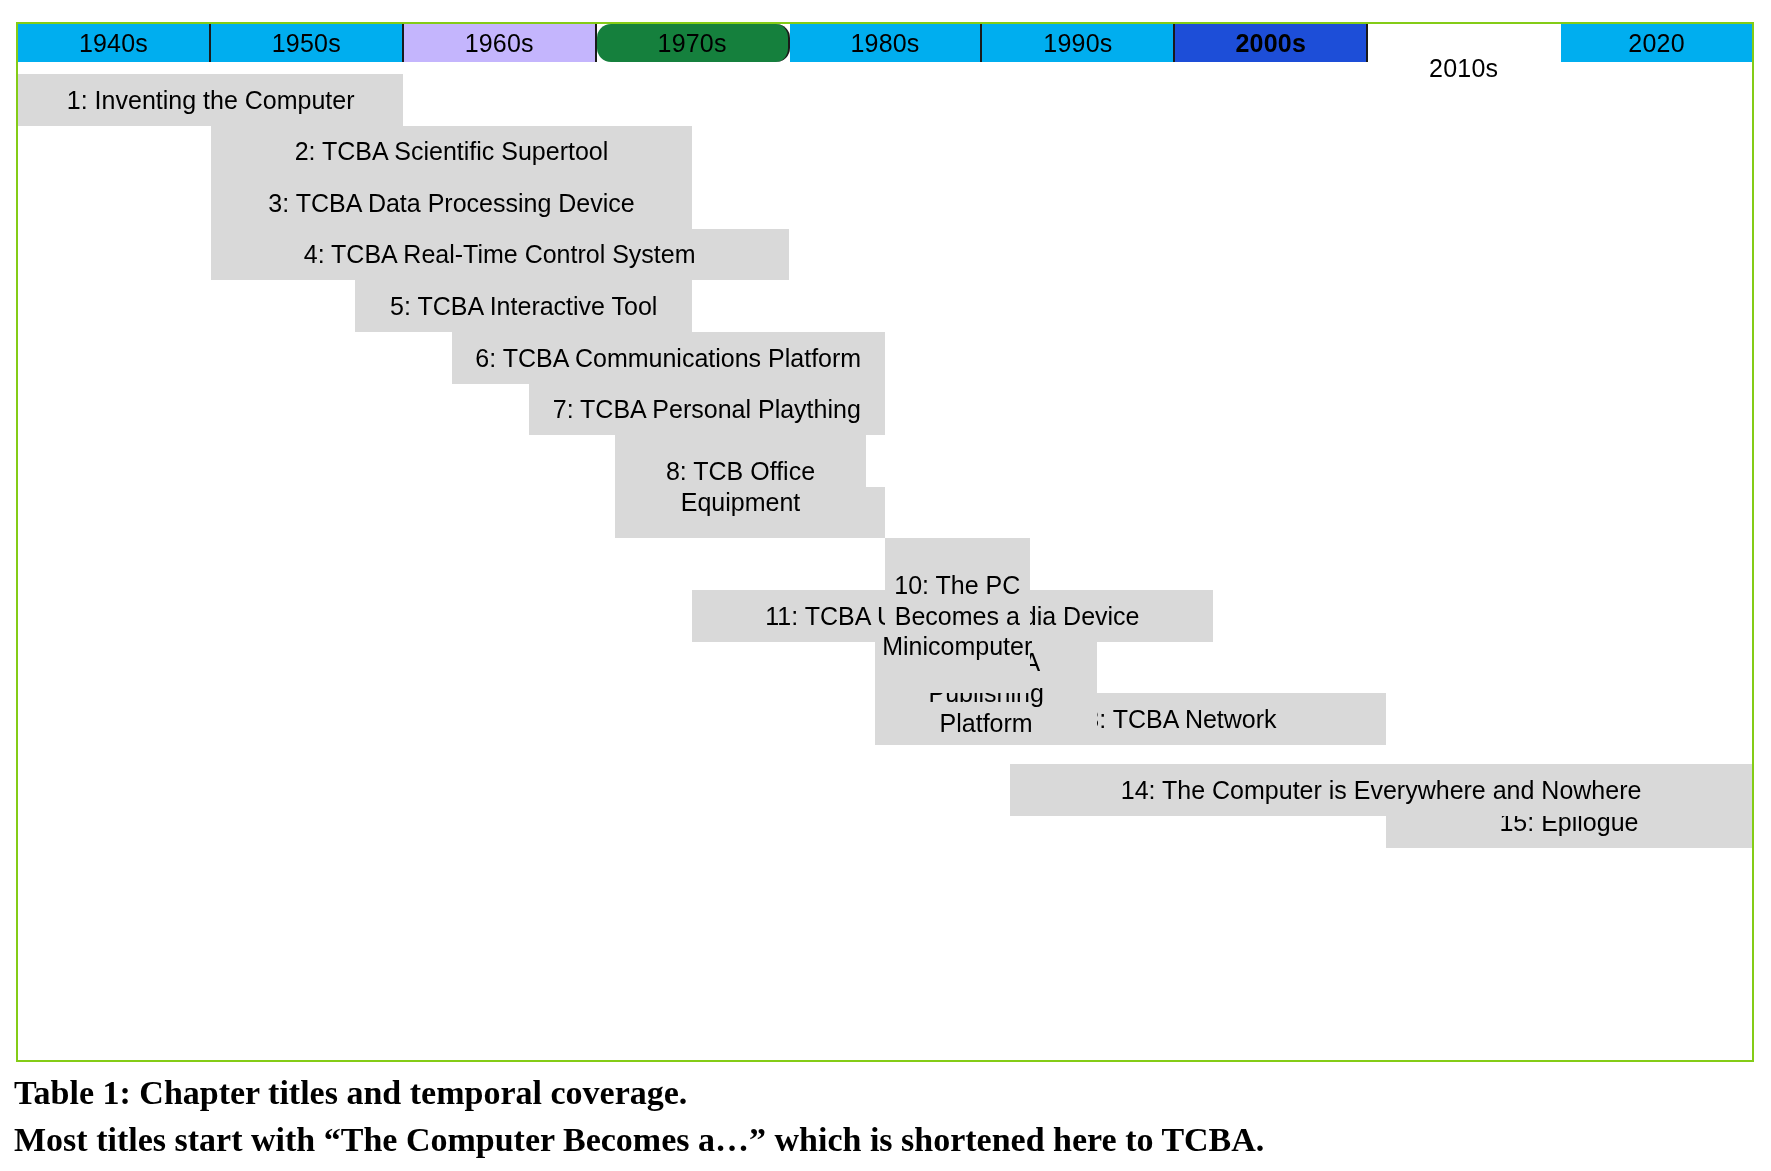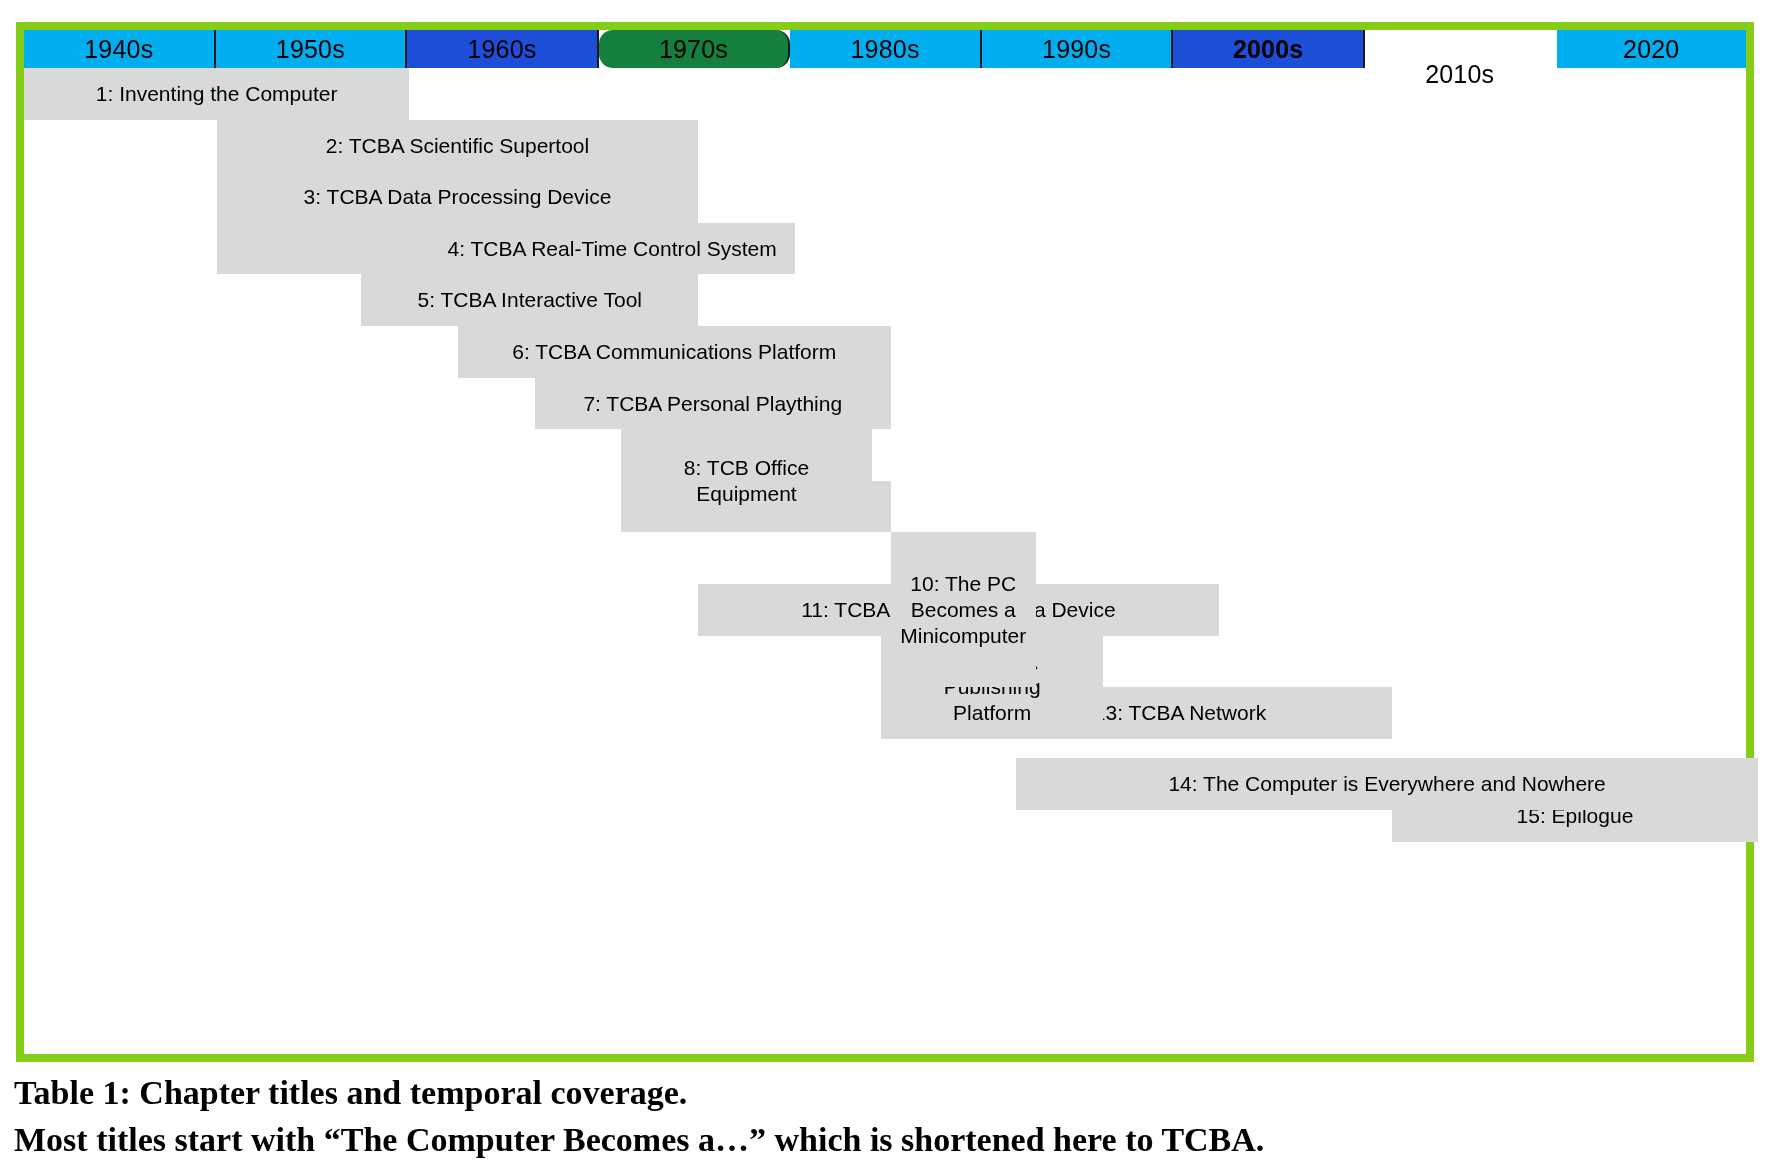--- a/index.html
+++ b/index.html
@@ -10,21 +10,21 @@
     color:#000;
     overflow:hidden;
   }
   #root{position:relative;width:1771px;height:1171px;}
 
   
   .table-frame{
     position:absolute;
     left:16px; top:22px;
     width:1738px; height:1040px;
-    border:8px solid #84cc16;
+    border:2px solid #84cc16;
     box-sizing:border-box;
     background:#fff;
   }
 
   
   .header-row{
     position:absolute;
     left:0; top:0;
     width:100%; height:38px;
     display:flex;
@@ -52,25 +52,26 @@
     right:0; bottom:0;
   }
   .bar{
     position:absolute;
     background:#d9d9d9;
     box-sizing:border-box;
     display:flex;
     align-items:center;
     justify-content:center;
     text-align:center;
-    font-size:21px;
+    font-size:25px;
     line-height:1.22;
     color:#000;
-    padding:0 18px;
+    padding:0 6px;
     white-space:pre-line;
+    margin-top:12px;
   }
 
   
   .caption{
     position:absolute;
     left:14px; top:1070px;
     width:1740px;
     font-family:"Liberation Serif", serif;
     font-weight:bold;
     font-size:34px;
@@ -82,34 +83,34 @@
 </head>
 <body>
 
 <div id="root">
 
   <div class="table-frame">
 
     <div class="header-row">
         <div class="header-cell" style="background: rgb(0, 174, 239);">1940s</div>
         <div class="header-cell" style="background: rgb(0, 174, 239);">1950s</div>
-        <div class="header-cell" style="background: #1d4ed8;">1960s</div>
+        <div class="header-cell" style="background: #c4b5fd;">1960s</div>
         <div class="header-cell" style="background: #15803d; border-radius: 14px;">1970s</div>
         <div class="header-cell" style="background: rgb(0, 174, 239);">1980s</div>
         <div class="header-cell" style="background: rgb(0, 174, 239);">1990s</div>
         <div class="header-cell" style="background: #1d4ed8; font-weight: bold;">2000s</div>
         <div class="header-cell" style="background: rgb(0, 174, 239); margin-top: 44px;">2010s</div>
         <div class="header-cell" style="background: rgb(0, 174, 239);">2020</div>
       </div>
 
     <div class="bars-area">
         <div class="bar" style="left: 0px; width: 385.333px; top: 0px; height: 51.6px; background: rgb(217, 217, 217); z-index: 100;"><span>1: Inventing the Computer</span></div>
         <div class="bar" style="left: 192.667px; width: 481.667px; top: 51.6px; height: 51.6px; background: rgb(217, 217, 217); z-index: 99;"><span>2: TCBA Scientific Supertool</span></div>
         <div class="bar" style="left: 192.667px; width: 481.667px; top: 103.2px; height: 51.6px; background: rgb(217, 217, 217); z-index: 98;"><span>3: TCBA Data Processing Device</span></div>
-        <div class="bar" style="left: 192.667px; width: 578px; top: 154.8px; height: 51.6px; background: rgb(217, 217, 217); z-index: 97; justify-content: flex-end;"><span>4: TCBA Real-Time Control System</span></div>
+        <div class="bar" style="left: 192.667px; width: 578px; top: 154.8px; height: 51.6px; background: rgb(217, 217, 217); z-index: 97;"><span>4: TCBA Real-Time Control System</span></div>
         <div class="bar" style="left: 337.167px; width: 337.167px; top: 206.4px; height: 51.6px; background: rgb(217, 217, 217); z-index: 96;"><span>5: TCBA Interactive Tool</span></div>
         <div class="bar" style="left: 433.5px; width: 433.5px; top: 258px; height: 51.6px; background: rgb(217, 217, 217); z-index: 95;"><span>6: TCBA Communications Platform</span></div>
         <div class="bar" style="left: 510.567px; width: 356.433px; top: 309.6px; height: 51.6px; background: rgb(217, 217, 217); z-index: 94;"><span>7: TCBA Personal Plaything</span></div>
         <div class="bar" style="left: 597.267px; width: 250.467px; top: 361.2px; height: 103.2px; background: rgb(217, 217, 217); z-index: 93;"><span>8: TCB Office
 Equipment</span></div>
         <div class="bar" style="left: 597.267px; width: 269.733px; top: 412.8px; height: 51.6px; background: rgb(217, 217, 217); z-index: 92;"><span>9: TCBA Graphical Tool</span></div>
         <div class="bar" style="left: 867px; width: 144.5px; top: 464.4px; height: 154.8px; background: rgb(217, 217, 217); z-index: 91;"><span>10: The PC
 Becomes a
 Minicomputer</span></div>
         <div class="bar" style="left: 674.333px; width: 520.2px; top: 516px; height: 51.6px; background: rgb(217, 217, 217); z-index: 90;"><span>11: TCBA Universal Media Device</span></div>

